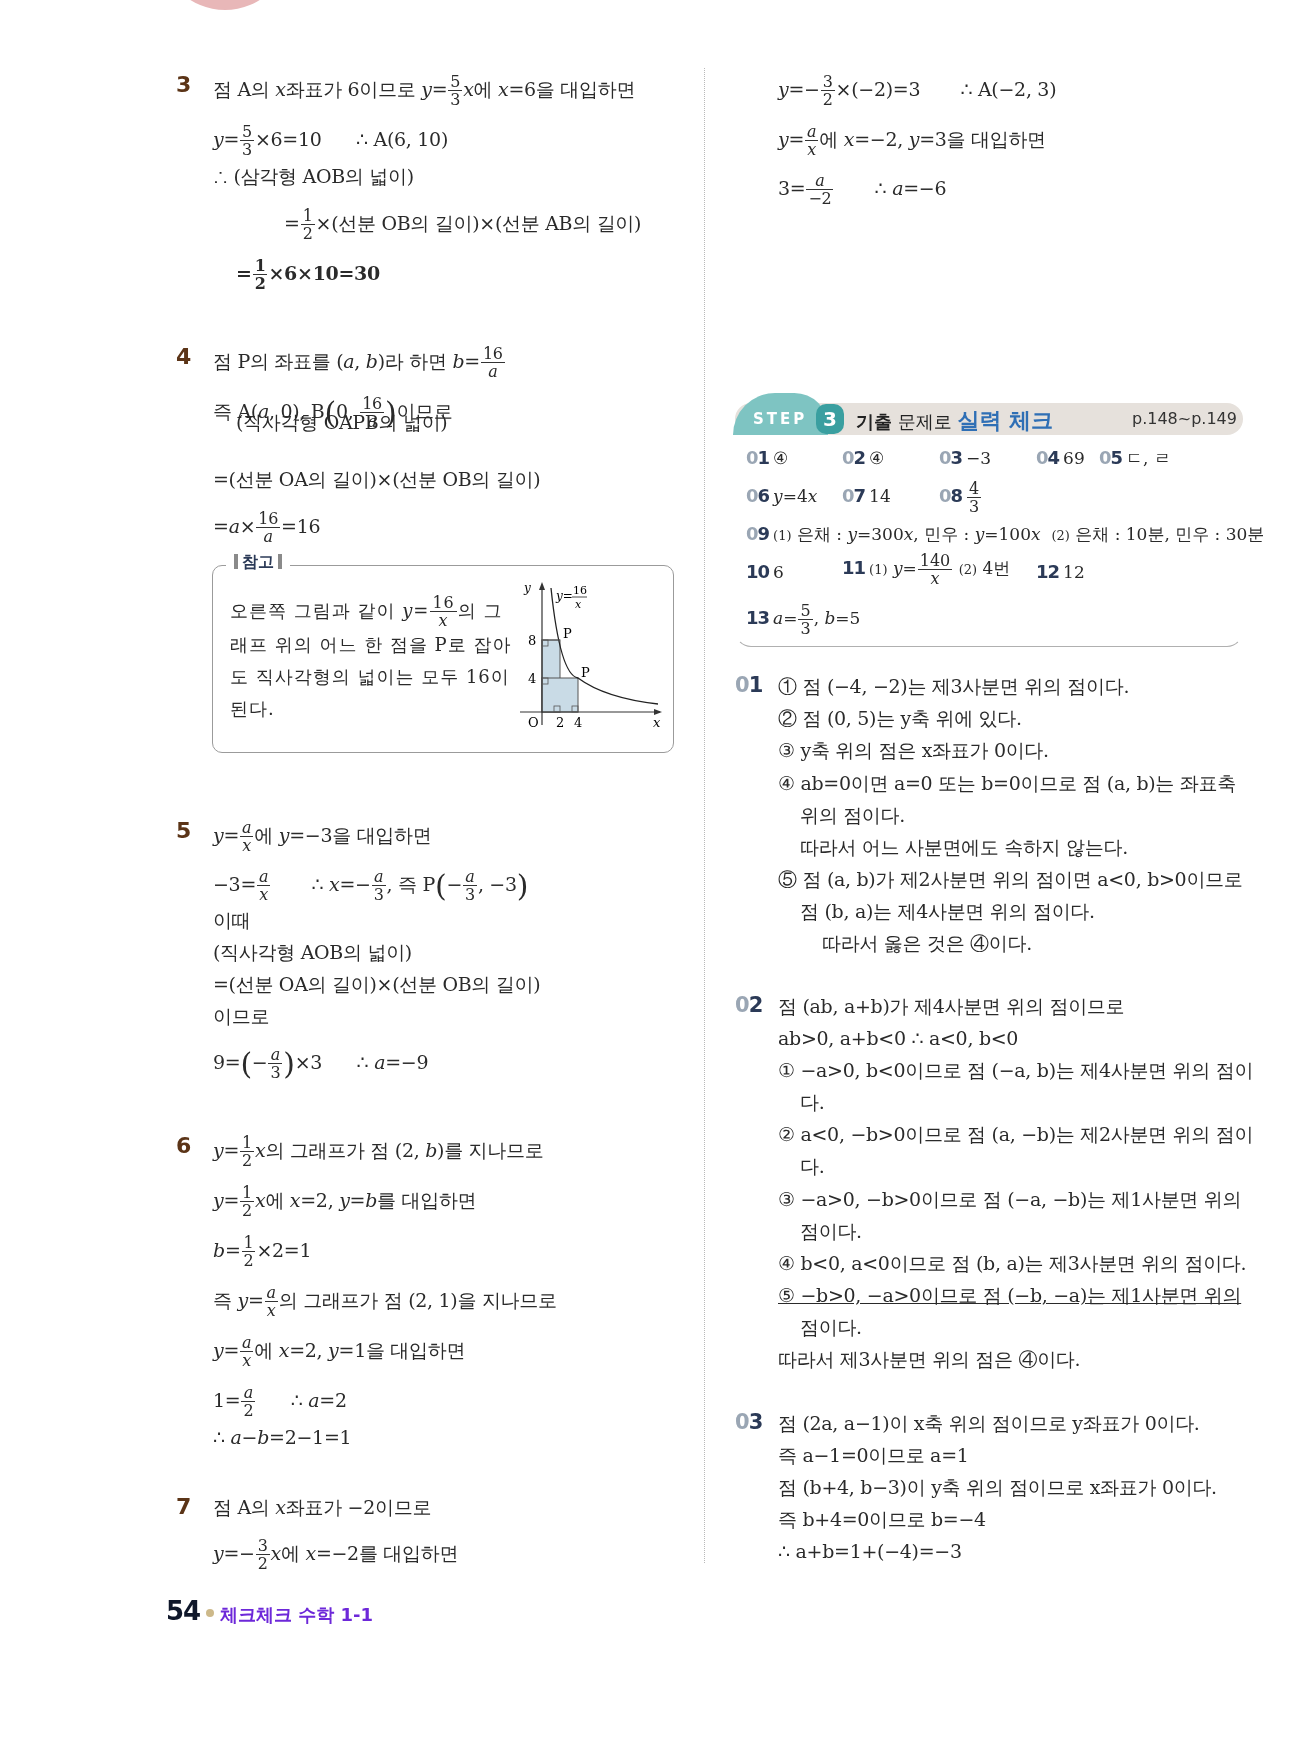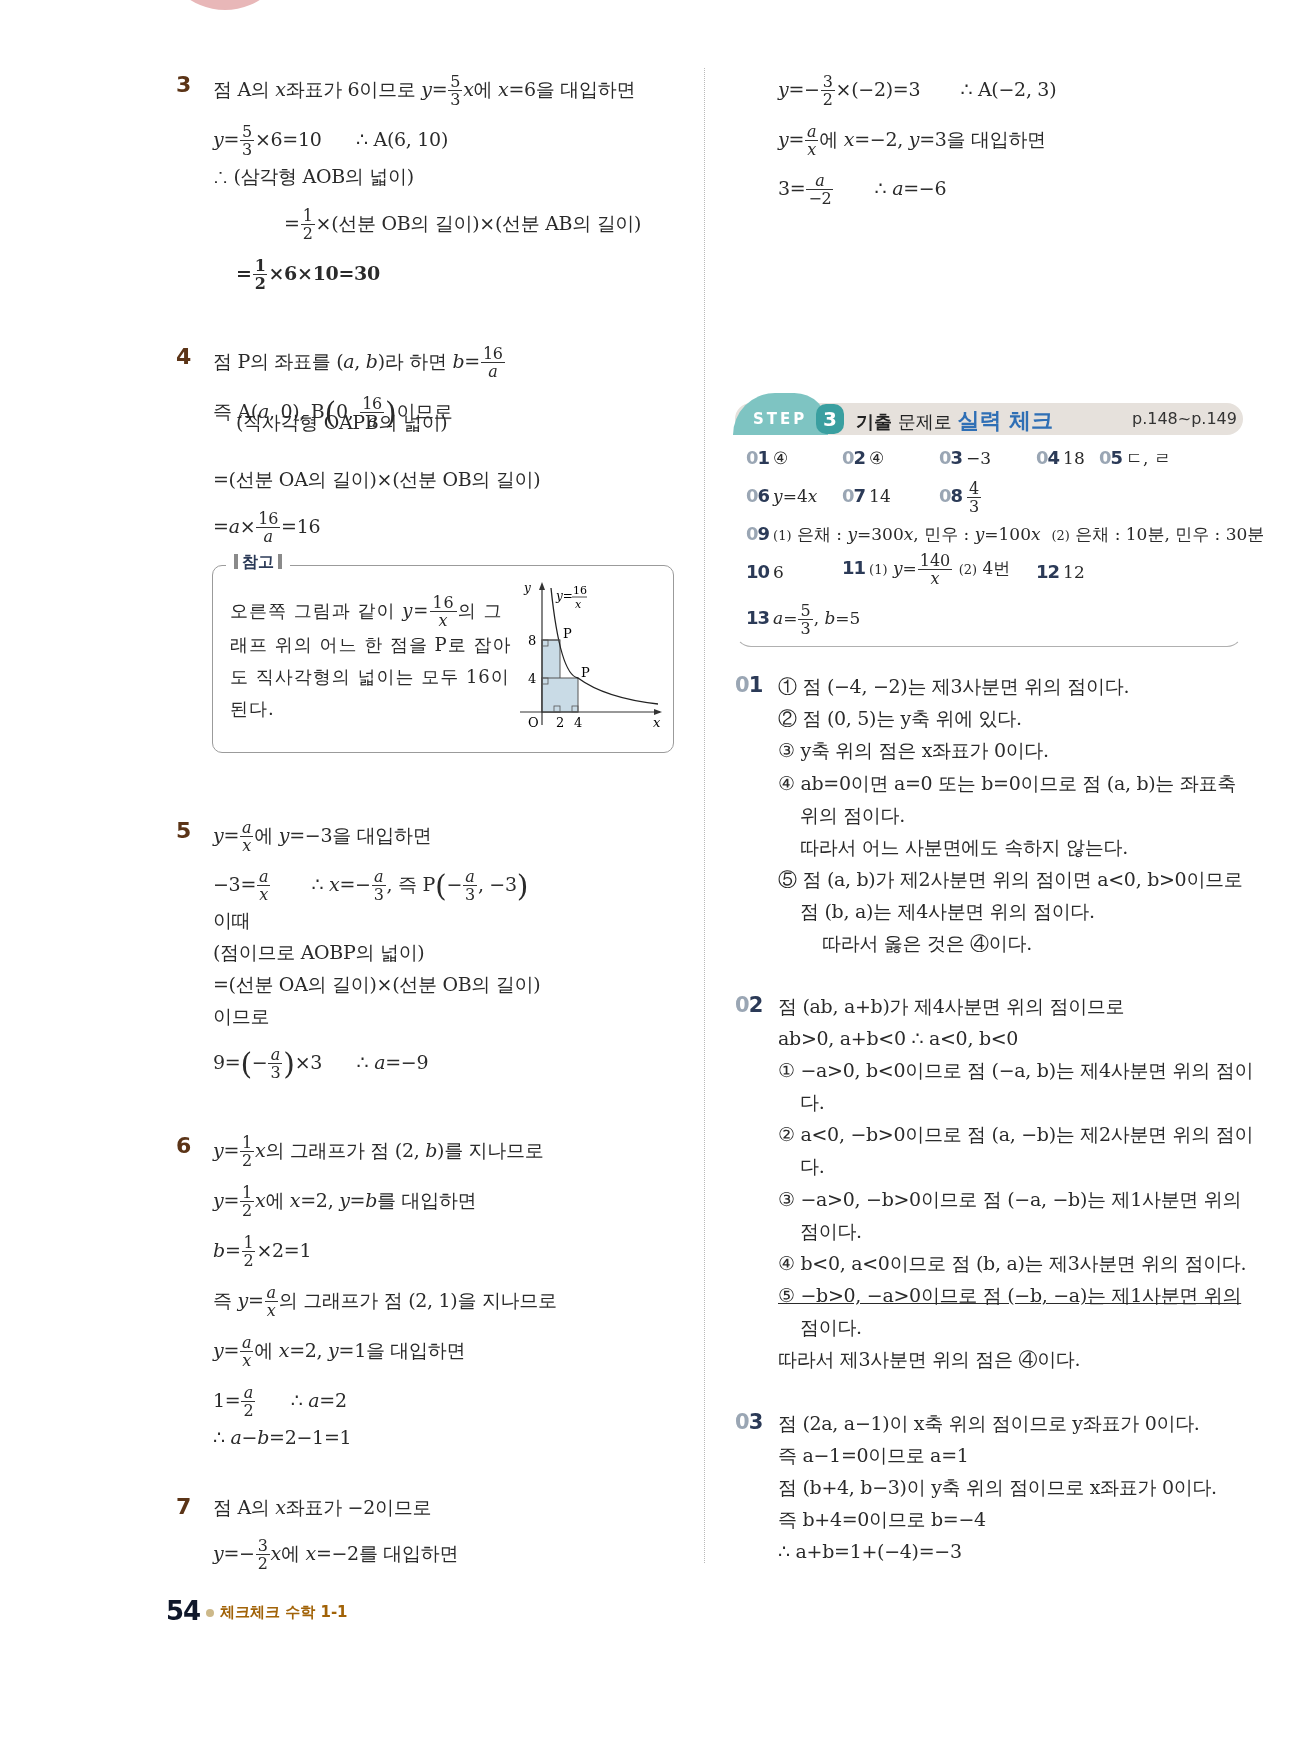--- a/index.html
+++ b/index.html
@@ -79,21 +79,21 @@
     border: 1.5px solid #b0b0b0; border-top: none; border-radius: 0 0 16px 16px;
     border-left-color: transparent; border-right-color: transparent;
   }
   .ans { position: absolute; font-size: 17px; line-height: 22px; white-space: nowrap; }
   .ans .k { font-family: "DejaVu Sans", "Liberation Sans", sans-serif; font-weight: bold; color: #2b3a57; font-size: 18px; letter-spacing: -1px; margin-right: 4px; }
   .ans .k .z { color: #9aa6b4; }
   .ans .s { font-size: 13px; }
 
   .footer-page { position: absolute; left: 166px; top: 1596px; font-family: "DejaVu Sans", "Liberation Sans", sans-serif; font-weight: bold; font-size: 26px; color: #0f172a; letter-spacing: -1px; }
   .footer-dot { position: absolute; left: 206px; top: 1609px; width: 8px; height: 8px; border-radius: 50%; background: #cdb98a; }
-  .footer-book { position: absolute; left: 220px; top: 1603px; font-family: "DejaVu Sans", "Liberation Sans", sans-serif; font-weight: bold; font-size: 15px; color: #a16207; }
+  .footer-book { position: absolute; left: 220px; top: 1603px; font-family: "DejaVu Sans", "Liberation Sans", sans-serif; font-weight: bold; font-size: 18px; color: #6d28d9; }
 </style>
 </head>
 <body>
 
 <div class="deco-circle"></div>
 <div class="col-divider"></div>
 
 <div class="num" style="left:176px;top:72px;">3</div>
 <div class="line" style="left:213px;top:73px;">점 A의 <i>x</i>좌표가 6이므로 <i>y</i>=<span class="frac"><span class="n">5</span><span class="d">3</span></span><i>x</i>에 <i>x</i>=6을 대입하면</div>
 <div class="line" style="left:213px;top:123px;"><i>y</i>=<span class="frac"><span class="n">5</span><span class="d">3</span></span>×6=10 &nbsp;&nbsp;&nbsp;&nbsp;&nbsp;∴ A(6, 10)</div>
@@ -140,21 +140,21 @@
   <text x="18" y="147" font-size="13" font-family="DejaVu Serif, serif">O</text>
   <text x="46" y="147" font-size="13" font-family="DejaVu Serif, serif">2</text>
   <text x="64" y="147" font-size="13" font-family="DejaVu Serif, serif">4</text>
   <text x="143" y="147" font-size="13" font-style="italic" font-family="DejaVu Serif, serif">x</text>
 </svg>
 
 <div class="num" style="left:176px;top:818px;">5</div>
 <div class="line" style="left:213px;top:819px;"><i>y</i>=<span class="frac"><span class="n"><i>a</i></span><span class="d"><i>x</i></span></span>에 <i>y</i>=−3을 대입하면</div>
 <div class="line" style="left:213px;top:868px;">−3=<span class="frac"><span class="n"><i>a</i></span><span class="d"><i>x</i></span></span> &nbsp;&nbsp;&nbsp;&nbsp;&nbsp;&nbsp;∴ <i>x</i>=−<span class="frac"><span class="n"><i>a</i></span><span class="d">3</span></span>, 즉 P<span class="big-paren">(</span>−<span class="frac"><span class="n"><i>a</i></span><span class="d">3</span></span>, −3<span class="big-paren">)</span></div>
 <div class="line" style="left:213px;top:908px;">이때</div>
-<div class="line" style="left:213px;top:940px;">(점이므로 AOBP의 넓이)</div>
+<div class="line" style="left:213px;top:940px;">(직사각형 AOB의 넓이)</div>
 <div class="line" style="left:213px;top:972px;">=(선분 OA의 길이)×(선분 OB의 길이)</div>
 <div class="line" style="left:213px;top:1004px;">이므로</div>
 <div class="line" style="left:213px;top:1046px;">9=<span class="big-paren">(</span>−<span class="frac"><span class="n"><i>a</i></span><span class="d">3</span></span><span class="big-paren">)</span>×3 &nbsp;&nbsp;&nbsp;&nbsp;&nbsp;∴ <i>a</i>=−9</div>
 
 <div class="num" style="left:176px;top:1133px;">6</div>
 <div class="line" style="left:213px;top:1134px;"><i>y</i>=<span class="frac"><span class="n">1</span><span class="d">2</span></span><i>x</i>의 그래프가 점 (2, <i>b</i>)를 지나므로</div>
 <div class="line" style="left:213px;top:1184px;"><i>y</i>=<span class="frac"><span class="n">1</span><span class="d">2</span></span><i>x</i>에 <i>x</i>=2, <i>y</i>=<i>b</i>를 대입하면</div>
 <div class="line" style="left:213px;top:1234px;"><i>b</i>=<span class="frac"><span class="n">1</span><span class="d">2</span></span>×2=1</div>
 <div class="line" style="left:213px;top:1284px;">즉 <i>y</i>=<span class="frac"><span class="n"><i>a</i></span><span class="d"><i>x</i></span></span>의 그래프가 점 (2, 1)을 지나므로</div>
 <div class="line" style="left:213px;top:1334px;"><i>y</i>=<span class="frac"><span class="n"><i>a</i></span><span class="d"><i>x</i></span></span>에 <i>x</i>=2, <i>y</i>=1을 대입하면</div>
@@ -178,21 +178,21 @@
 <div class="step-label">STEP</div>
 <div class="step-num">3</div>
 <div class="step-title"><b>기출</b><span> 문제로 </span><span class="hl">실력 체크</span></div>
 <div class="step-pages">p.148~p.149</div>
 
 <div class="answer-box"></div>
 
 <div class="ans" style="left:746px;top:447px;"><span class="k"><span class="z">0</span>1</span><span>④</span></div>
 <div class="ans" style="left:842px;top:447px;"><span class="k"><span class="z">0</span>2</span><span>④</span></div>
 <div class="ans" style="left:939px;top:447px;"><span class="k"><span class="z">0</span>3</span><span>−3</span></div>
-<div class="ans" style="left:1036px;top:447px;"><span class="k"><span class="z">0</span>4</span><span>18</span></div>
+<div class="ans" style="left:1036px;top:447px;"><span class="k"><span class="z">0</span>4</span><span>69</span></div>
 <div class="ans" style="left:1099px;top:447px;"><span class="k"><span class="z">0</span>5</span><span>ㄷ, ㄹ</span></div>
 
 <div class="ans" style="left:746px;top:485px;"><span class="k"><span class="z">0</span>6</span><i>y</i>=4<i>x</i></div>
 <div class="ans" style="left:842px;top:485px;"><span class="k"><span class="z">0</span>7</span><span>14</span></div>
 <div class="ans" style="left:939px;top:480px;"><span class="k"><span class="z">0</span>8</span><span class="frac"><span class="n">4</span><span class="d">3</span></span></div>
 
 <div class="ans" style="left:746px;top:523px;"><span class="k"><span class="z">0</span>9</span><span class="s">(1)</span> 은채 : <i>y</i>=300<i>x</i>, 민우 : <i>y</i>=100<i>x</i> &nbsp;<span class="s">(2)</span> 은채 : 10분, 민우 : 30분</div>
 
 <div class="ans" style="left:746px;top:561px;"><span class="k">10</span><span>6</span></div>
 <div class="ans" style="left:842px;top:552px;"><span class="k">11</span><span class="s">(1)</span> <i>y</i>=<span class="frac"><span class="n">140</span><span class="d"><i>x</i></span></span> <span class="s">(2)</span> 4번</div>

